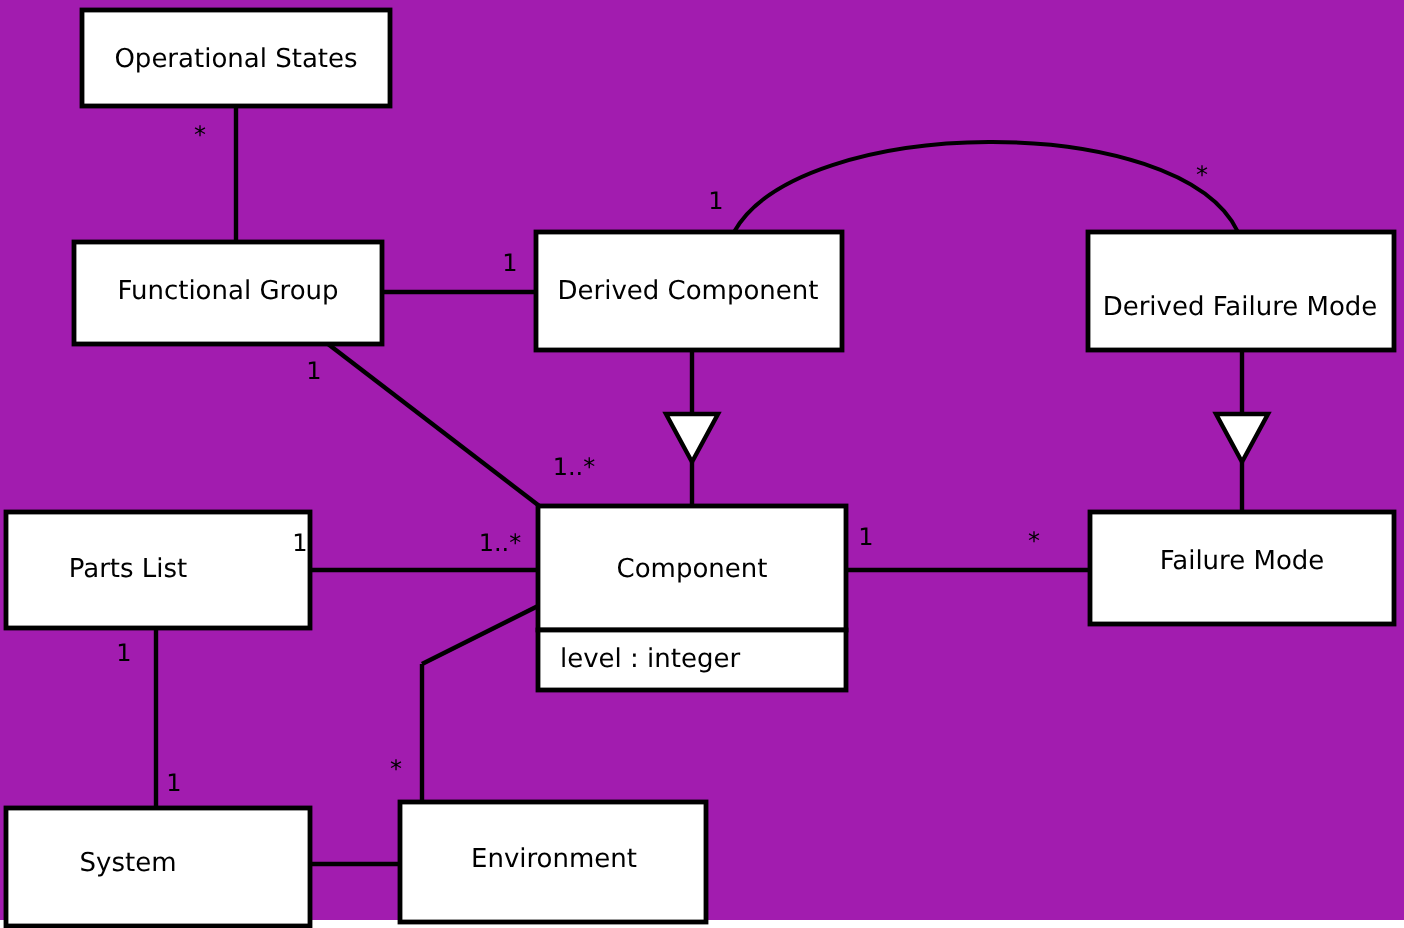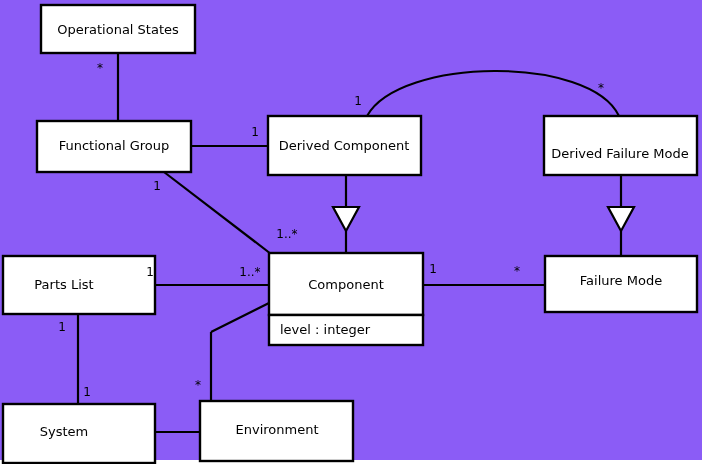--- a/index.html
+++ b/index.html
@@ -10,21 +10,21 @@
   body {
     width: 702px;
     height: 464px;
     font-family: "DejaVu Sans", sans-serif;
     overflow: hidden;
   }
   #diagram-root {
     position: relative;
     width: 702px;
     height: 460px;
-    background: #8b5cf6;
+    background: #a21caf;
   }
   svg#uml-canvas {
     position: absolute;
     top: 0;
     left: 0;
     width: 702px;
     height: 464px;
     display: block;
   }
   .cls-box {

